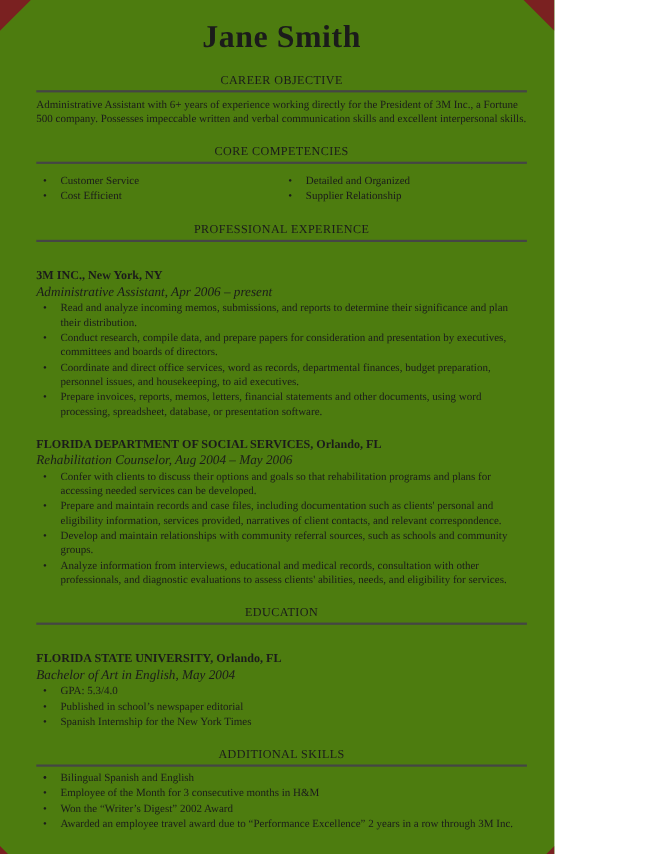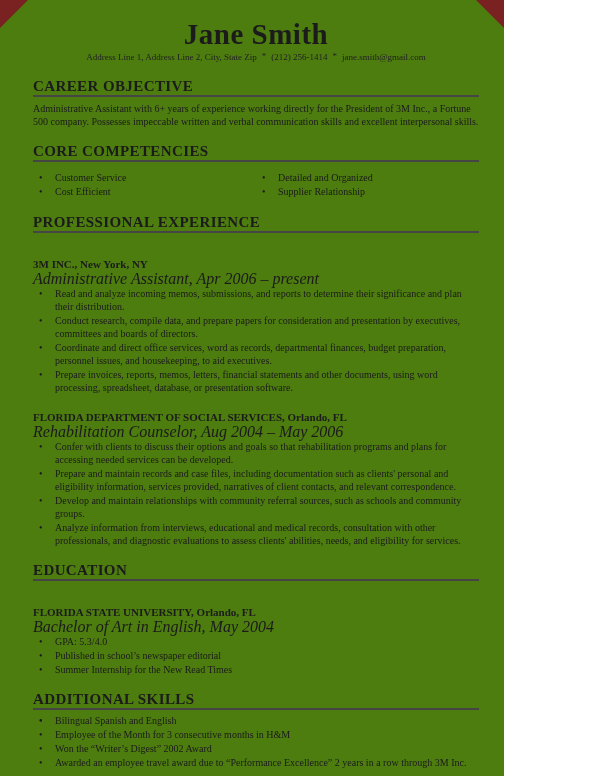--- a/index.html
+++ b/index.html
@@ -32,26 +32,27 @@
     font-size:29px;
     line-height:32px;
     font-weight:bold;
     letter-spacing:.5px;
   }
   .contact{ font-size:9px; line-height:11px; color:#222; }
   .contact .sep{ margin:0 5px; font-size:9px; position:relative; top:-1px; }
 
   section{ margin-top:16px; }
   .section-title{
-    font-size:15px;
-    font-weight:bold;
+    font-size:11px;
+    font-weight:normal;
     letter-spacing:.4px;
     line-height:14px;
     padding-bottom:2px;
     border-bottom:2px solid var(--rule);
+    text-align:center;
   }
   .para{
     margin:5px 0 12px 0;
     font-size:10px;
     line-height:13px;
   }
   .cols{ display:flex; margin-top:5px; }
   .col{ width:50%; }
   ul.bullets{ list-style:none; margin:4px 0 0 0; padding:0; }
   ul.bullets li{
@@ -68,41 +69,38 @@
     font-size:10px;
   }
   .job{ margin-top:24px; }
   .job + .job{ margin-top:16px; }
   .employer{
     font-size:11px;
     font-weight:bold;
     line-height:14px;
   }
   .role{
-    font-size:16px;
+    font-size:12px;
     font-style:italic;
     line-height:13px;
     margin-top:1px;
   }
   .job ul.bullets{ margin-top:2px; }
 </style>
 </head>
 <body>
 
 <div class="page">
   <div class="corner tl"></div>
   <div class="corner tr"></div>
   <div class="corner bl"></div>
   <div class="corner br"></div>
 
   <header>
     <h1 class="name">Jane Smith</h1>
-    <div class="contact">
-      <span>Address Line 1, Address Line 2, City, State Zip</span><span class="sep">*</span><span>(212) 256-1414</span><span class="sep">*</span><span>jane.smith@gmail.com</span>
-    </div>
   </header>
 
   <main id="sections">
       <section class="section">
         <div class="section-title">CAREER OBJECTIVE</div>
         <p class="para">Administrative Assistant with 6+ years of experience working directly for the President of 3M Inc., a Fortune 500 company. Possesses impeccable written and verbal communication skills and excellent interpersonal skills.</p>
       </section>
       <section class="section">
         <div class="section-title">CORE COMPETENCIES</div>
         <div class="cols">
@@ -144,21 +142,21 @@
         </div>
       </section>
       <section class="section">
         <div class="section-title">EDUCATION</div>
         <div class="job">
           <div class="employer">FLORIDA STATE UNIVERSITY, Orlando, FL</div>
           <div class="role">Bachelor of Art in English, May 2004</div>
           <ul class="bullets">
             <li><span class="marker">•</span><span>GPA: 5.3/4.0</span></li>
             <li><span class="marker">•</span><span>Published in school’s newspaper editorial</span></li>
-            <li><span class="marker">•</span><span>Summer Internship for the New Read Times</span></li>
+            <li><span class="marker">•</span><span>Spanish Internship for the New York Times</span></li>
           </ul>
         </div>
       </section>
       <section class="section">
         <div class="section-title">ADDITIONAL SKILLS</div>
         <ul class="bullets">
           <li><span class="marker">•</span></li>
           <li><span class="marker">•</span><span>Bilingual Spanish and English</span></li>
           <li><span class="marker">•</span><span>Employee of the Month for 3 consecutive months in H&amp;M</span></li>
           <li><span class="marker">•</span><span>Won the “Writer’s Digest” 2002 Award</span></li>

